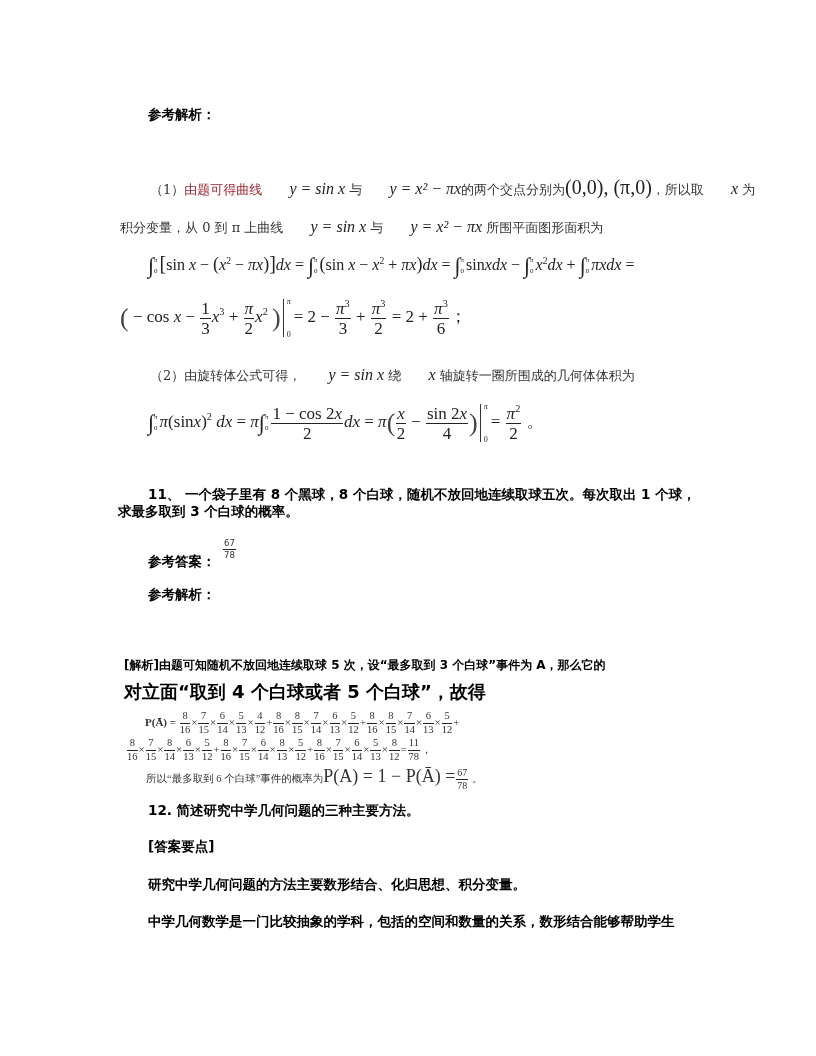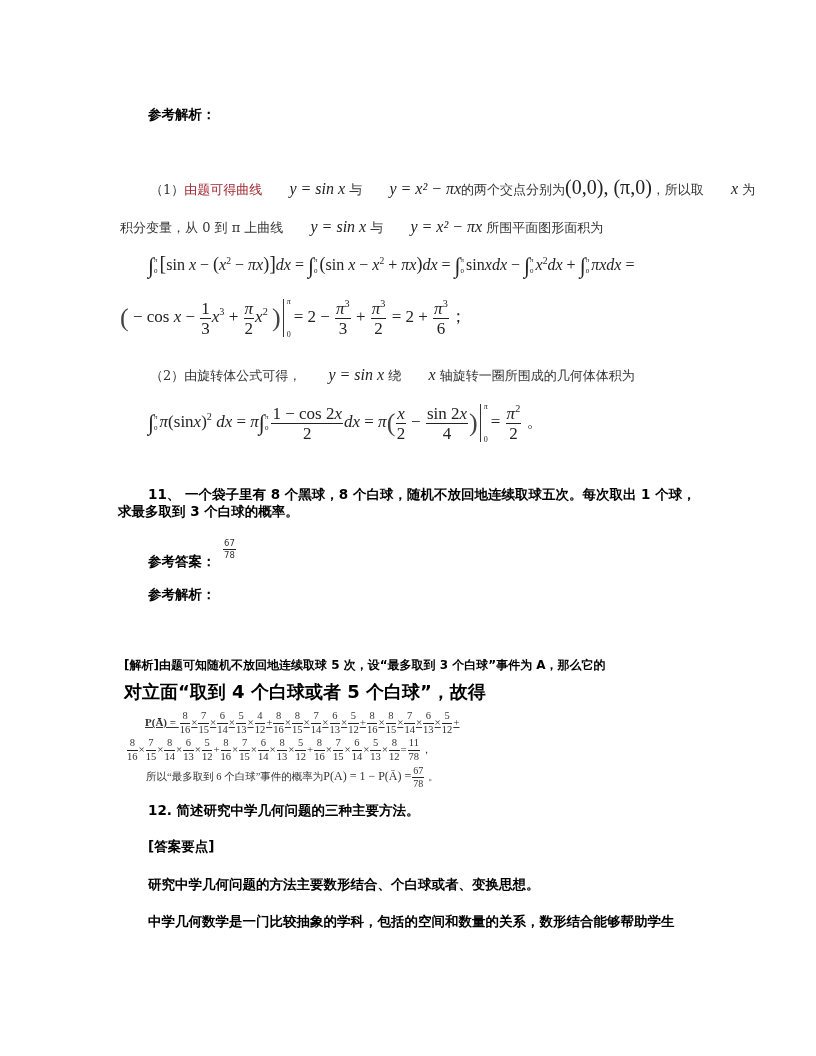--- a/index.html
+++ b/index.html
@@ -87,29 +87,29 @@
 <div class="abs cn" style="left:148px; top:553px;">参考答案：</div>
 <div class="abs" style="left:222px; top:539px; font-family:'DejaVu Sans',sans-serif; font-size:8.5px; color:#333;">
   <span class="frac"><span class="num">67</span><span class="den">78</span></span>
 </div>
 
 <div class="abs cn" style="left:148px; top:586px;">参考解析：</div>
 
 <div class="abs cn" style="left:124px; top:657px; font-size:12px;">[解析]由题可知随机不放回地连续取球 5 次，设“最多取到 3 个白球”事件为 A，那么它的</div>
 <div class="abs cn" style="left:124px; top:680px; font-size:18px;">对立面“取到 4 个白球或者 5 个白球”，故得</div>
 
-<div class="abs prob" style="left:145px; top:711px;text-decoration:underline;">
+<div class="abs prob" style="left:145px; top:711px;">
   <b>P(Ā) =</b>
   <span class="frac"><span class="num">8</span><span class="den">16</span></span>×<span class="frac"><span class="num">7</span><span class="den">15</span></span>×<span class="frac"><span class="num">6</span><span class="den">14</span></span>×<span class="frac"><span class="num">5</span><span class="den">13</span></span>×<span class="frac"><span class="num">4</span><span class="den">12</span></span>+<span class="frac"><span class="num">8</span><span class="den">16</span></span>×<span class="frac"><span class="num">8</span><span class="den">15</span></span>×<span class="frac"><span class="num">7</span><span class="den">14</span></span>×<span class="frac"><span class="num">6</span><span class="den">13</span></span>×<span class="frac"><span class="num">5</span><span class="den">12</span></span>+<span class="frac"><span class="num">8</span><span class="den">16</span></span>×<span class="frac"><span class="num">8</span><span class="den">15</span></span>×<span class="frac"><span class="num">7</span><span class="den">14</span></span>×<span class="frac"><span class="num">6</span><span class="den">13</span></span>×<span class="frac"><span class="num">5</span><span class="den">12</span></span>+
 </div>
 
 <div class="abs prob" style="left:126px; top:738px;">
   <span class="frac"><span class="num">8</span><span class="den">16</span></span>×<span class="frac"><span class="num">7</span><span class="den">15</span></span>×<span class="frac"><span class="num">8</span><span class="den">14</span></span>×<span class="frac"><span class="num">6</span><span class="den">13</span></span>×<span class="frac"><span class="num">5</span><span class="den">12</span></span>+<span class="frac"><span class="num">8</span><span class="den">16</span></span>×<span class="frac"><span class="num">7</span><span class="den">15</span></span>×<span class="frac"><span class="num">6</span><span class="den">14</span></span>×<span class="frac"><span class="num">8</span><span class="den">13</span></span>×<span class="frac"><span class="num">5</span><span class="den">12</span></span>+<span class="frac"><span class="num">8</span><span class="den">16</span></span>×<span class="frac"><span class="num">7</span><span class="den">15</span></span>×<span class="frac"><span class="num">6</span><span class="den">14</span></span>×<span class="frac"><span class="num">5</span><span class="den">13</span></span>×<span class="frac"><span class="num">8</span><span class="den">12</span></span>=<span class="frac"><span class="num">11</span><span class="den">78</span></span>，
 </div>
 
 <div class="abs prob" style="left:146px; top:766px; font-size:10.5px;">
-  <span>所以“最多取到 6 个白球”事件的概率为</span><span style="font-size:12px;">P(A) = 1 − P(Ā) =</span><span class="frac" style="font-size:10px;"><span class="num">67</span><span class="den">78</span></span> 。
+  <span>所以“最多取到 6 个白球”事件的概率为</span><span style="font-size:18px;">P(A) = 1 − P(Ā) =</span><span class="frac" style="font-size:10px;"><span class="num">67</span><span class="den">78</span></span> 。
 </div>
 
 <div class="abs cn" style="left:148px; top:802px;">12. 简述研究中学几何问题的三种主要方法。</div>
 <div class="abs cn" style="left:148px; top:838px;">[答案要点]</div>
-<div class="abs cn" style="left:148px; top:876px;">研究中学几何问题的方法主要数形结合、个白球或者、变换思想。</div>
+<div class="abs cn" style="left:148px; top:876px;">研究中学几何问题的方法主要数形结合、化归思想、积分变量。</div>
 <div class="abs cn" style="left:148px; top:913px;">中学几何数学是一门比较抽象的学科，包括的空间和数量的关系，数形结合能够帮助学生</div>
 
 </body></html>

